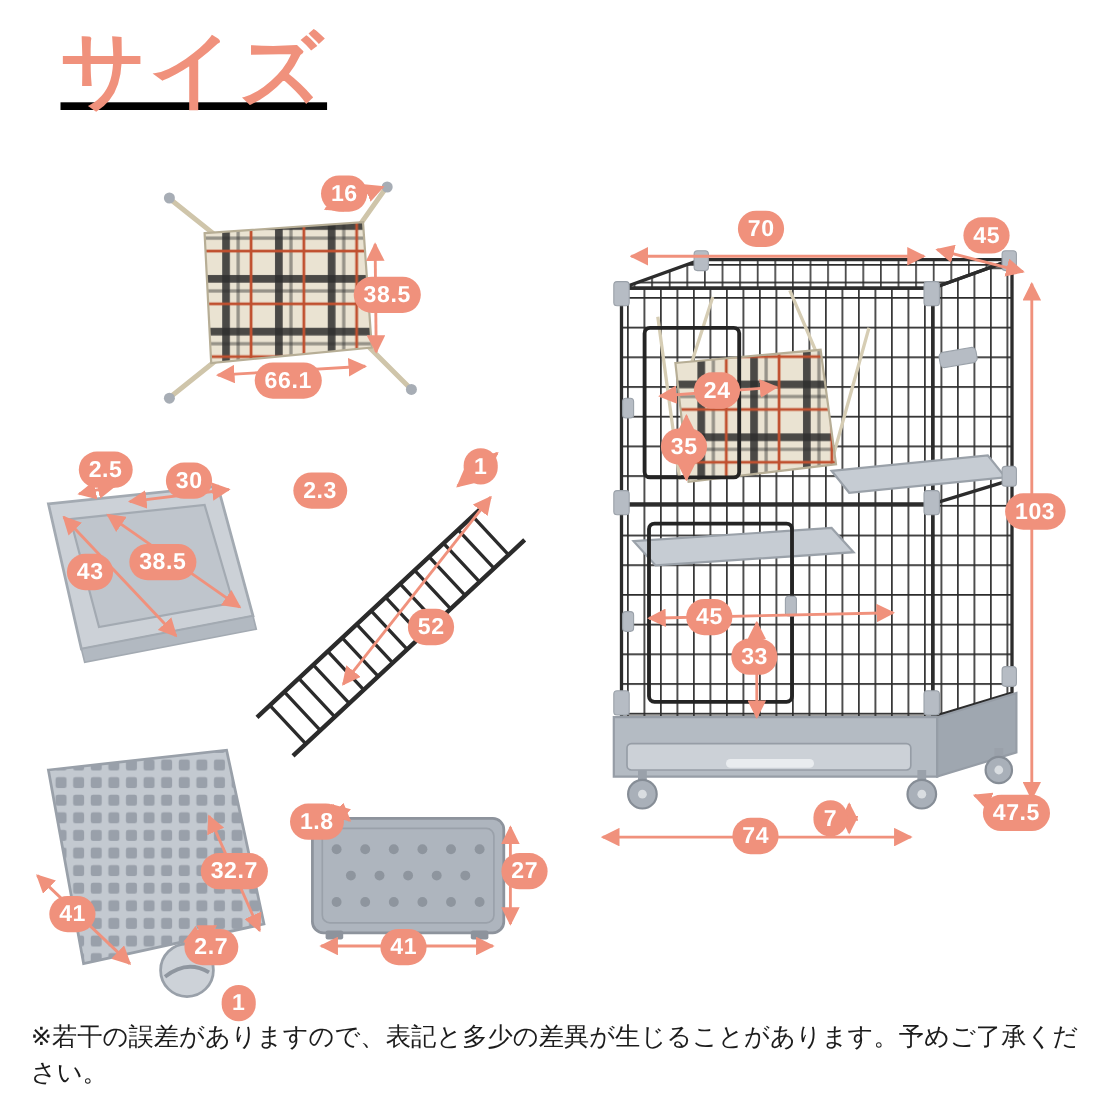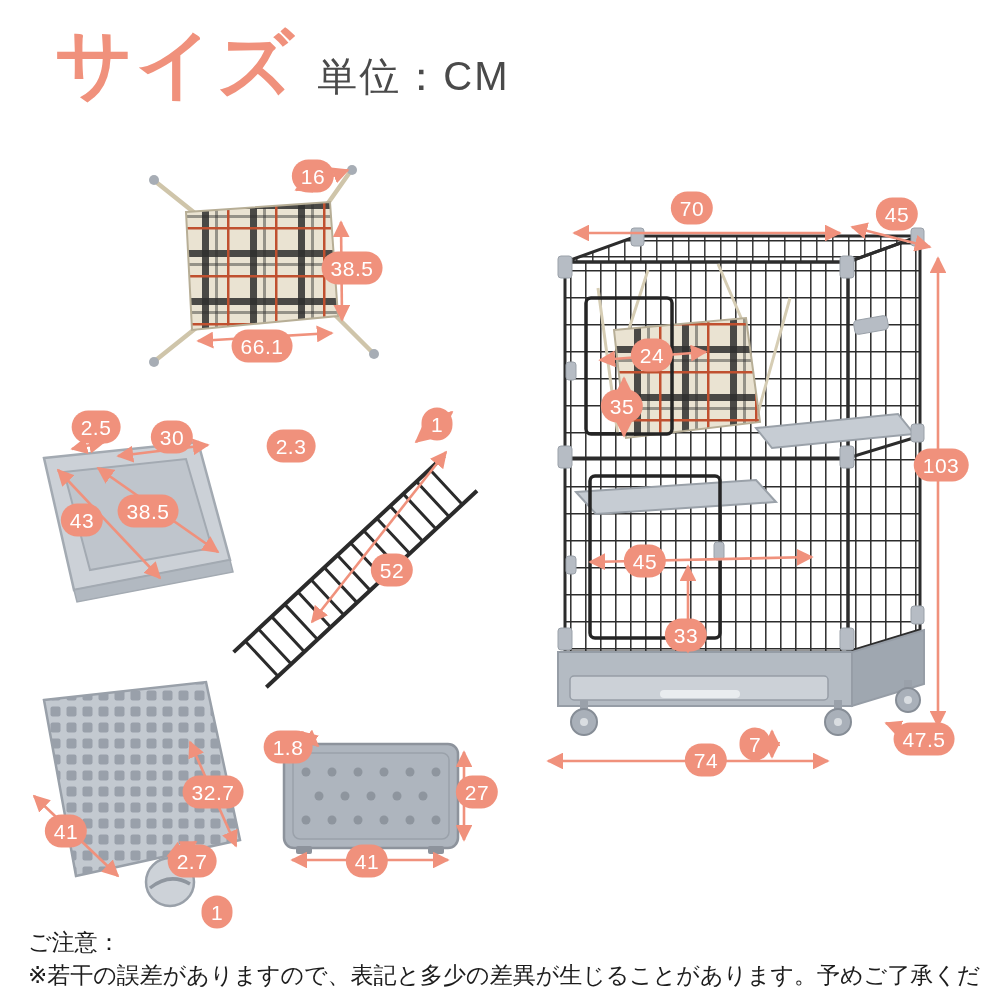--- a/index.html
+++ b/index.html
@@ -1,23 +1,23 @@
 <!DOCTYPE html>
 <html style="--accent: #F0917C; --wire-black: #2C2C2C; --plastic-gray: #BFC5CC; --plaid-beige: #EAE3D2;"><head>
 <meta charset="utf-8">
 <style>
   html,body{margin:0;padding:0;background:#ffffff;}
   body{font-family:"Liberation Sans","DejaVu Sans",sans-serif;}
   .stage{position:relative;width:1000px;height:1000px;background:#fff;overflow:hidden;}
   .art{position:absolute;left:0;top:0;}
-  .header{position:absolute;left:55px;top:26px;display:flex;align-items:baseline;gap:20px;}
+  .header{position:absolute;left:55px;top:26px;display:flex;align-items:baseline;gap:32px;text-decoration:underline;}
   .title{color:var(--accent,#F0917C);font-size:76px;font-weight:800;letter-spacing:3px;line-height:1;}
   .unit{color:#4a4a4a;font-size:40px;font-weight:500;letter-spacing:2px;}
   .badge{position:absolute;transform:translate(-50%,-50%);background:var(--accent,#F0917C);
-         color:#fff;font-weight:normal;font-size:21px;line-height:1;padding:6px 9px;
+         color:#fff;font-weight:bold;font-size:21px;line-height:1;padding:6px 9px;
          border-radius:999px;min-width:13px;text-align:center;letter-spacing:.5px;white-space:nowrap;}
   .notes{position:absolute;left:28px;top:926px;color:#1c1c1c;font-size:23px;line-height:1.45;}
   .dim{stroke:var(--accent,#F0917C);stroke-width:2.6;fill:none;
        marker-start:url(#ar);marker-end:url(#ar);}
 </style>
 </head>
 <body>
 
 <div class="stage">
 
@@ -186,21 +186,20 @@
       <line class="dim" x1="590" y1="562" x2="812" y2="557"></line>
       <line class="dim" x1="688" y1="566" x2="688" y2="652"></line>
       <line class="dim" x1="548" y1="761" x2="828" y2="761"></line>
       <line class="dim" x1="772" y1="731" x2="772" y2="757"></line>
       <line class="dim" x1="886" y1="723" x2="948" y2="747"></line>
     </g>
   </svg>
 
   <div class="header">
     <span class="title">サイズ</span>
-    <span class="unit">単位：CM</span>
   </div>
 
   <span class="badge" style="left:313px;top:176px">16</span>
   <span class="badge" style="left:352px;top:268px">38.5</span>
   <span class="badge" style="left:262px;top:346px">66.1</span>
 
   <span class="badge" style="left:96px;top:427px">2.5</span>
   <span class="badge" style="left:172px;top:437px">30</span>
   <span class="badge" style="left:82px;top:520px">43</span>
   <span class="badge" style="left:148px;top:511px">38.5</span>
@@ -217,23 +216,22 @@
   <span class="badge" style="left:288px;top:747px">1.8</span>
   <span class="badge" style="left:477px;top:792px">27</span>
   <span class="badge" style="left:367px;top:861px">41</span>
 
   <span class="badge" style="left:692px;top:208px">70</span>
   <span class="badge" style="left:897px;top:214px">45</span>
   <span class="badge" style="left:652px;top:355px">24</span>
   <span class="badge" style="left:622px;top:406px">35</span>
   <span class="badge" style="left:941px;top:465px">103</span>
   <span class="badge" style="left:645px;top:561px">45</span>
-  <span class="badge" style="left:686px;top:635px">33</span>
-  <span class="badge" style="left:706px;top:760px">74</span>
+  <span class="badge" style="left:686px;top:597px">33</span>
+  <span class="badge" style="left:687px;top:760px">74</span>
   <span class="badge" style="left:755px;top:744px">7</span>
   <span class="badge" style="left:924px;top:739px">47.5</span>
 
   <div class="notes">
-    <div>ご注意：</div>
     <div>※若干の誤差がありますので、表記と多少の差異が生じることがあります。予めご了承ください。</div>
   </div>
 
 </div>
 
 </body></html>

